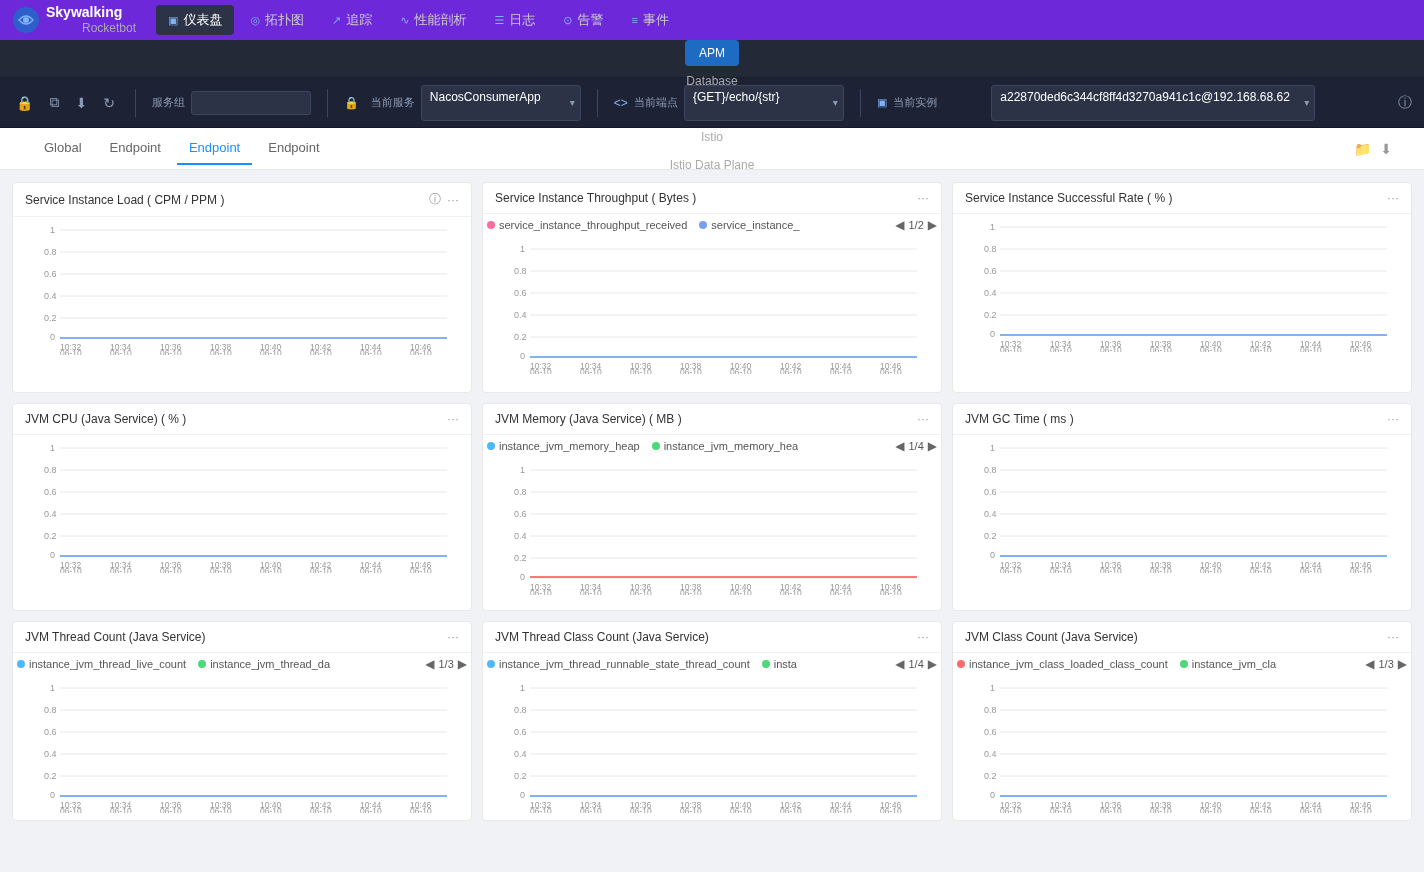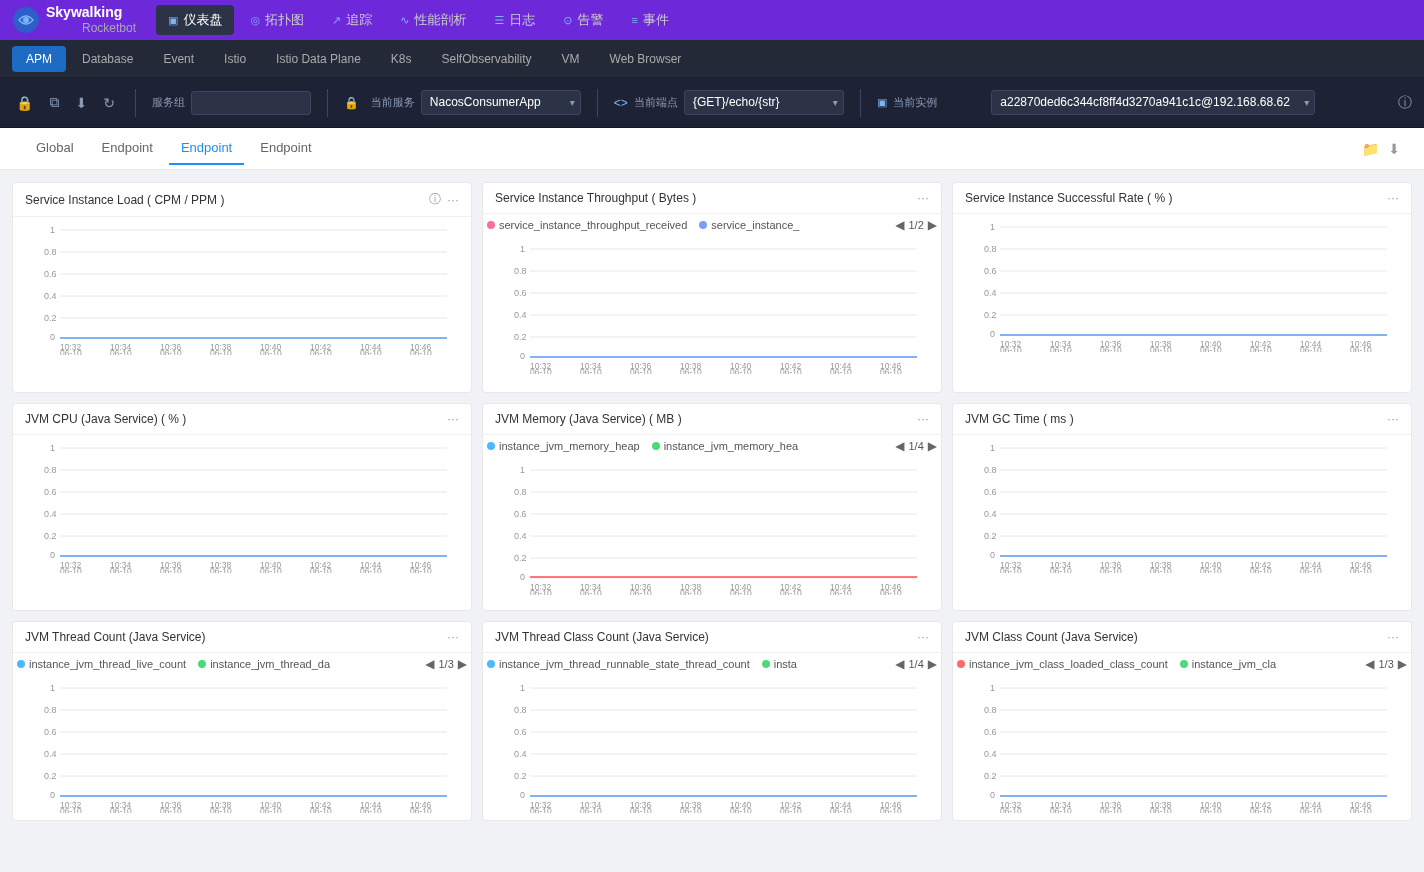--- a/index.html
+++ b/index.html
@@ -38,20 +38,21 @@
 
     
     .tab-bar {
       background: #242938;
       display: flex;
       align-items: center;
       padding: 0 12px;
       height: 38px;
       gap: 2px;
       border-bottom: 1px solid #1a1f2e;
+      flex-direction: column;
     }
     .tab-item {
       color: #aaa;
       padding: 6px 14px;
       cursor: pointer;
       border-radius: 4px;
       font-size: 12px;
       white-space: nowrap;
     }
     .tab-item.active { color: #fff; background: #1e6bc4; border-radius: 4px; }
@@ -83,21 +84,21 @@
       color: #fff;
       padding: 4px 8px;
       font-size: 12px;
       width: 120px;
     }
     .selector-select {
       background: #2d3347;
       border: 1px solid #3d4560;
       border-radius: 3px;
       color: #fff;
-      padding: 4px 24px 5px 8px;
+      padding: 4px 24px 16px 8px;
       font-size: 12px;
       appearance: none;
       cursor: pointer;
       min-width: 160px;
     }
     .selector-wrapper {
       position: relative;
       display: flex;
       align-items: center;
     }
@@ -119,21 +120,21 @@
       cursor: pointer;
       font-size: 14px;
       margin-left: auto;
     }
 
     
     .sub-tabs {
       background: #fff;
       display: flex;
       align-items: center;
-      padding: 0 24px;
+      padding: 0 32px;
       height: 42px;
       border-bottom: 1px solid #e8e8e8;
       gap: 4px;
     }
     .sub-tab {
       color: #666;
       padding: 8px 12px;
       cursor: pointer;
       font-size: 13px;
       border-bottom: 2px solid transparent;

